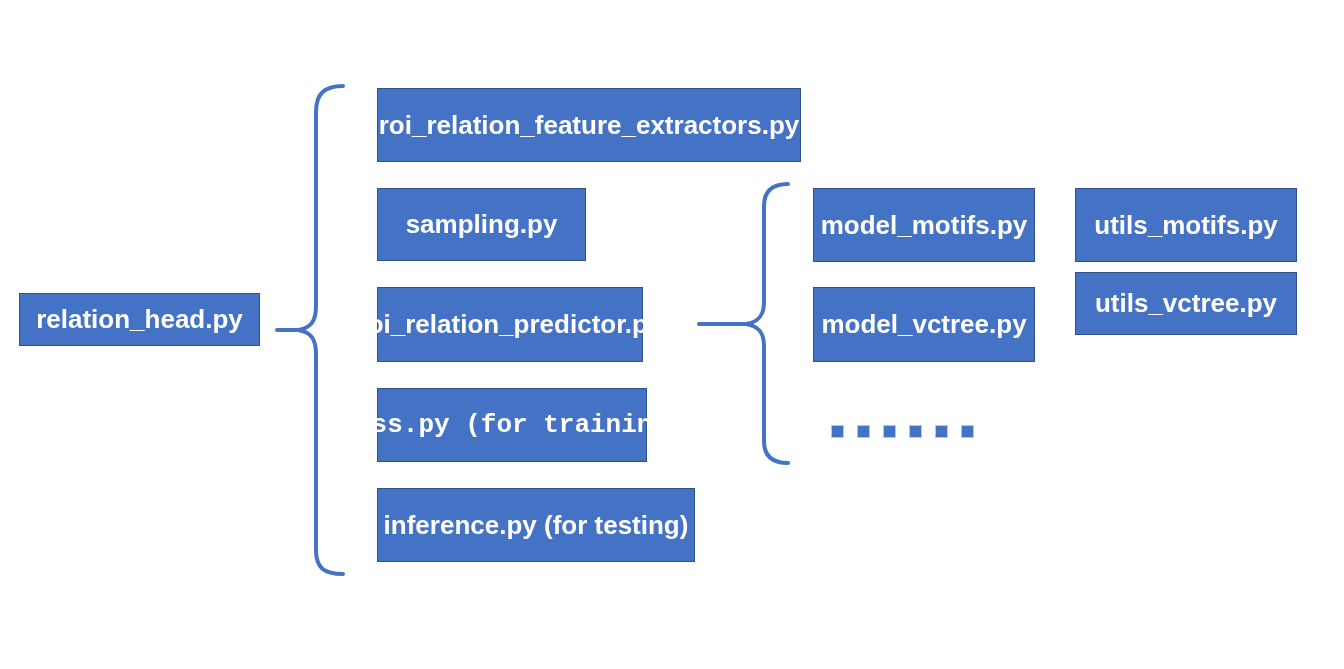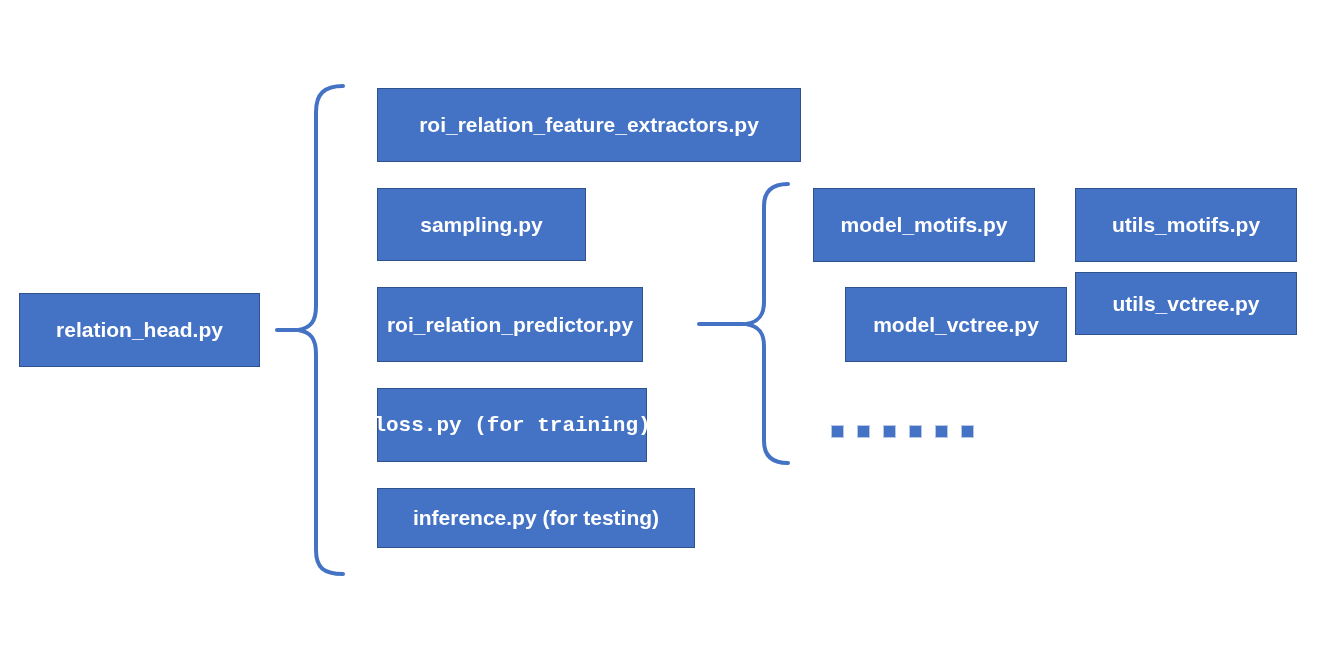--- a/index.html
+++ b/index.html
@@ -33,34 +33,34 @@
   }
   .box {
     position: absolute;
     display: flex;
     align-items: center;
     justify-content: center;
     background: var(--box-fill);
     border: 1.5px solid var(--box-border);
     color: var(--text);
     font-weight: bold;
-    font-size: 21px;
+    font-size: 26px;
     white-space: nowrap;
     text-align: center;
   }
   
-  .b-root        { left: 19px;   top: 293px; width: 241px; height: 74px; }
+  .b-root        { left: 19px;   top: 293px; width: 241px; height: 53px; }
   .b-extractors  { left: 377px;  top: 88px;  width: 424px; height: 74px; }
   .b-sampling    { left: 377px;  top: 188px; width: 209px; height: 73px; }
   .b-predictor   { left: 377px;  top: 287px; width: 266px; height: 75px; }
   .b-loss        { left: 377px;  top: 388px; width: 270px; height: 74px; font-family: Liberation Mono, monospace; }
-  .b-inference   { left: 377px;  top: 488px; width: 318px; height: 60px; }
+  .b-inference   { left: 377px;  top: 488px; width: 318px; height: 74px; }
   .b-model-motifs{ left: 813px;  top: 188px; width: 222px; height: 74px; }
   .b-utils-motifs{ left: 1075px; top: 188px; width: 222px; height: 74px; }
-  .b-model-vctree{ left: 813px;  top: 287px; width: 222px; height: 75px; margin-left: 32px; }
+  .b-model-vctree{ left: 813px;  top: 287px; width: 222px; height: 75px; }
   .b-utils-vctree{ left: 1075px; top: 272px; width: 222px; height: 63px; }
   .dots {
     position: absolute;
     left: 832px; top: 426px;
     display: flex;
     gap: 15px;
   }
   .dot {
     width: 11px; height: 11px;
     background: var(--box-fill);

